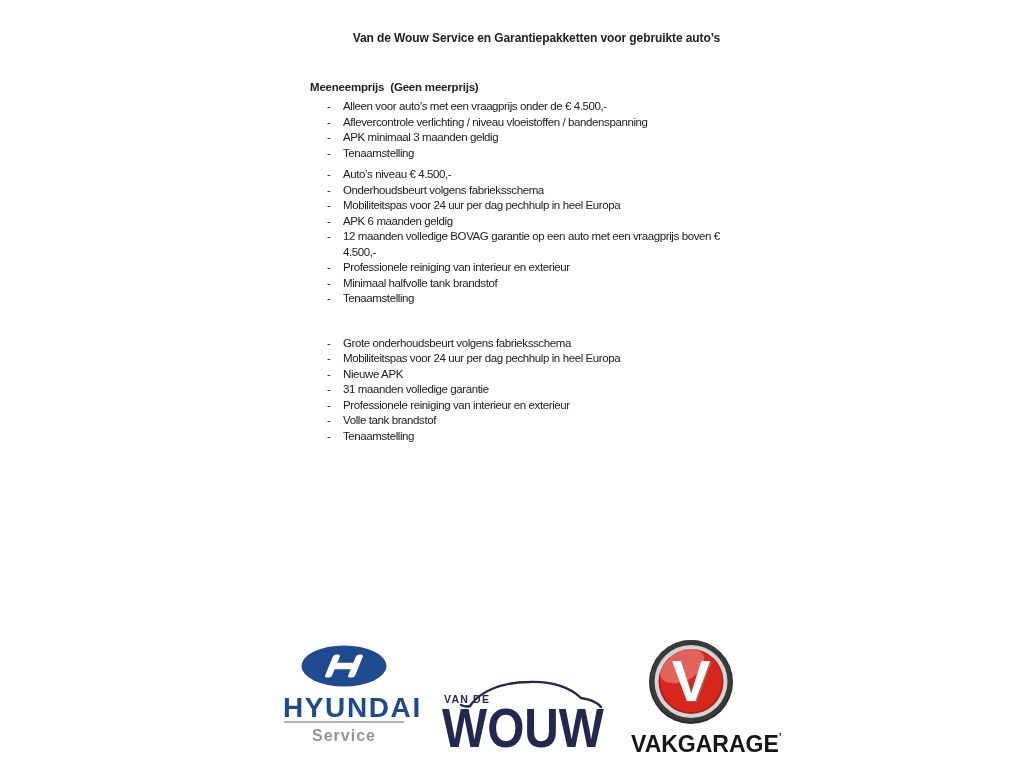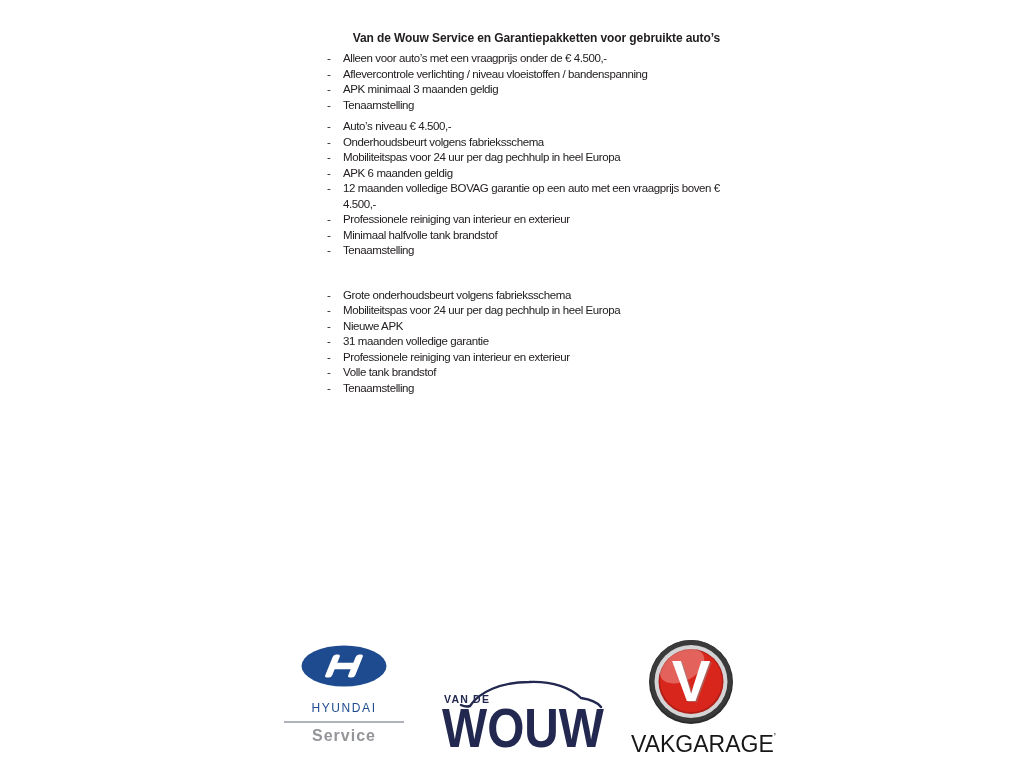--- a/index.html
+++ b/index.html
@@ -23,43 +23,44 @@
   .b-dash { width:16px; flex:none; }
   .b-text { flex:1; }
   .para { margin-top:29px; font-size:11.5px; line-height:15.5px; letter-spacing:-0.4px; }
   .para .line { white-space:nowrap; }
   .footnote { margin-top:27px; font-size:8px; line-height:13px; letter-spacing:-0.25px; color:#2b2727; }
   .footnote .line { white-space:pre; }
 
   
   .logo-hyundai { position:absolute; left:283px; top:644px; width:122px; text-align:center; }
   .hyundai-word {
-    color:#1e4b8f; font-size:12px; font-weight:normal; letter-spacing:1.6px;
+    color:#1e4b8f; font-size:28px; font-weight:bold; letter-spacing:1.6px;
     line-height:20px; margin-top:6px; white-space:nowrap;
   }
   .hyundai-rule { height:2px; background:#b0b4ba; margin:3px 1px 2px; }
   .hyundai-sub { color:#939598; font-size:16px; font-weight:bold; letter-spacing:1px; line-height:22px; }
 
   
   .logo-wouw { position:absolute; left:441px; top:677px; width:166px; height:84px; }
 
   
   .logo-vak { position:absolute; left:631px; top:638px; width:120px; text-align:center; }
-  .vak-word { margin-top:3px; font-size:23px; font-weight:normal; color:#161616; line-height:23px; white-space:nowrap; }
+  .vak-word { margin-top:3px; font-size:23px; font-weight:bold; color:#161616; line-height:23px; white-space:nowrap; }
   .vak-tick { font-size:10px; vertical-align:top; line-height:10px; }
 </style>
 </head>
 <body>
 
 <div class="page">
 
   <div class="content">
 
     <div class="doc-title">Van de Wouw Service en Garantiepakketten voor gebruikte auto’s</div>
 
+    <div class="sec-h h1">Meeneemprijs  (Geen meerprijs)</div>
     <div class="blist">
         <div class="b-row">
         <span class="b-dash">-</span>
         <span class="b-text">Alleen voor auto’s met een vraagprijs onder de € 4.500,-</span>
       </div>
         <div class="b-row">
         <span class="b-dash">-</span>
         <span class="b-text">Aflevercontrole verlichting / niveau vloeistoffen / bandenspanning</span>
       </div>
         <div class="b-row">

